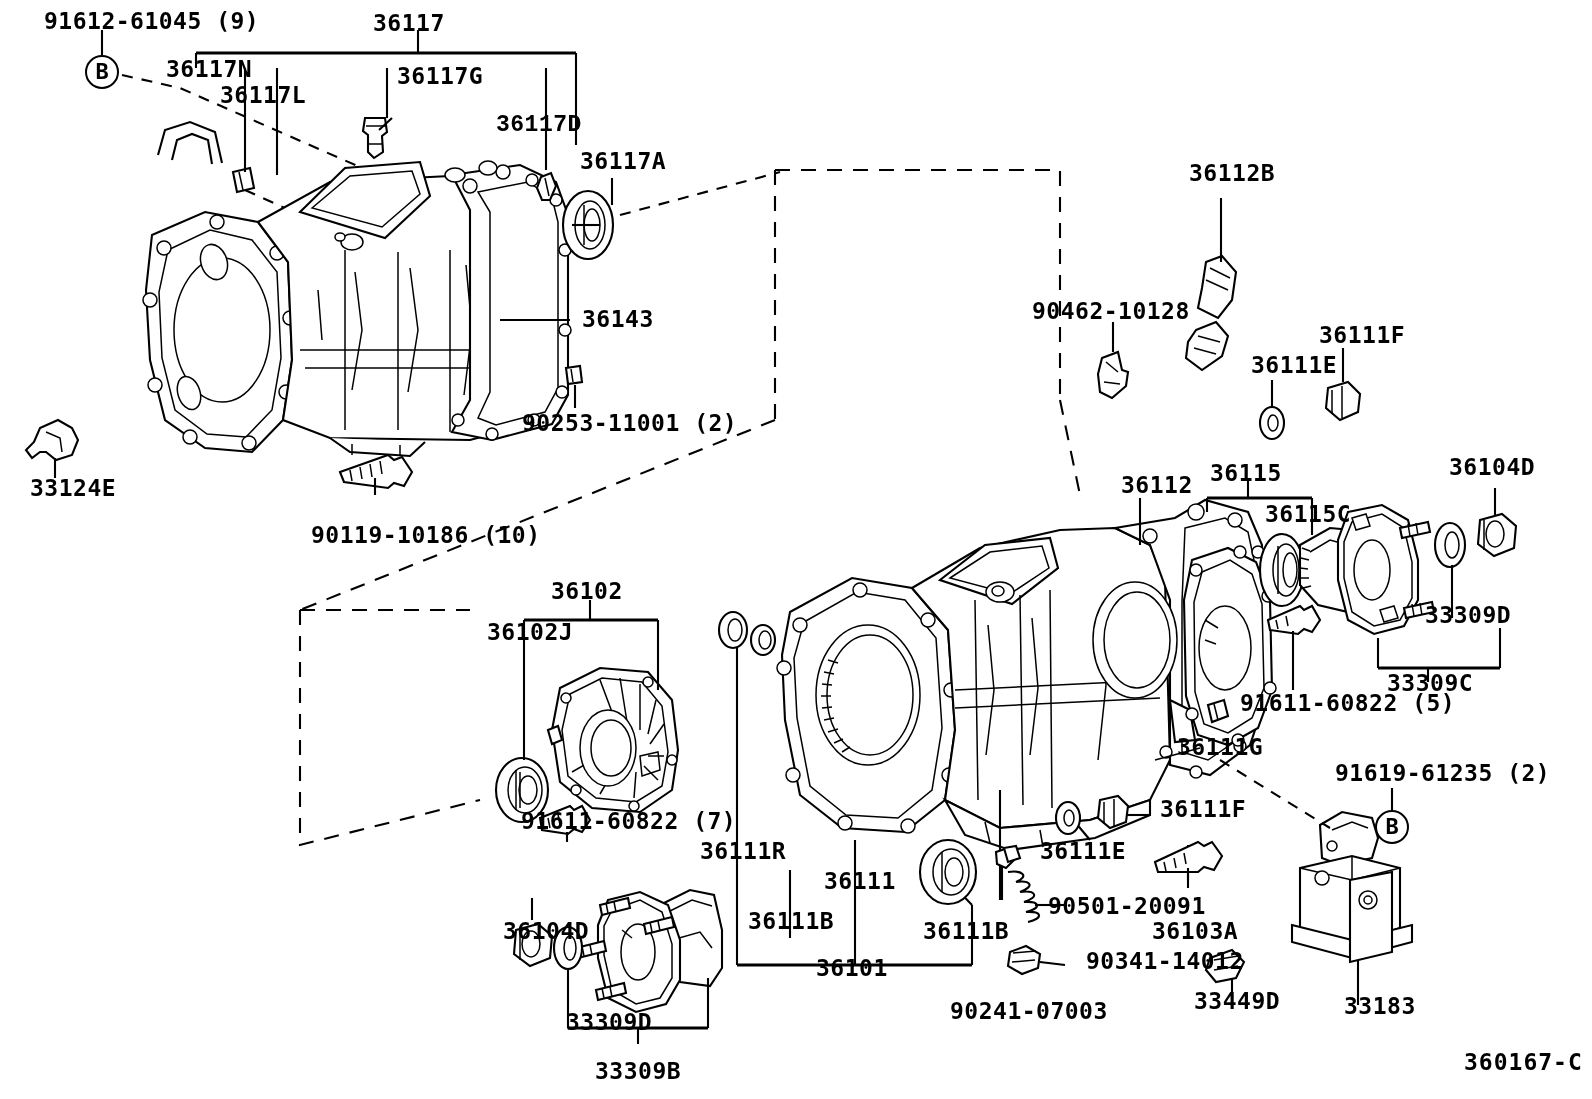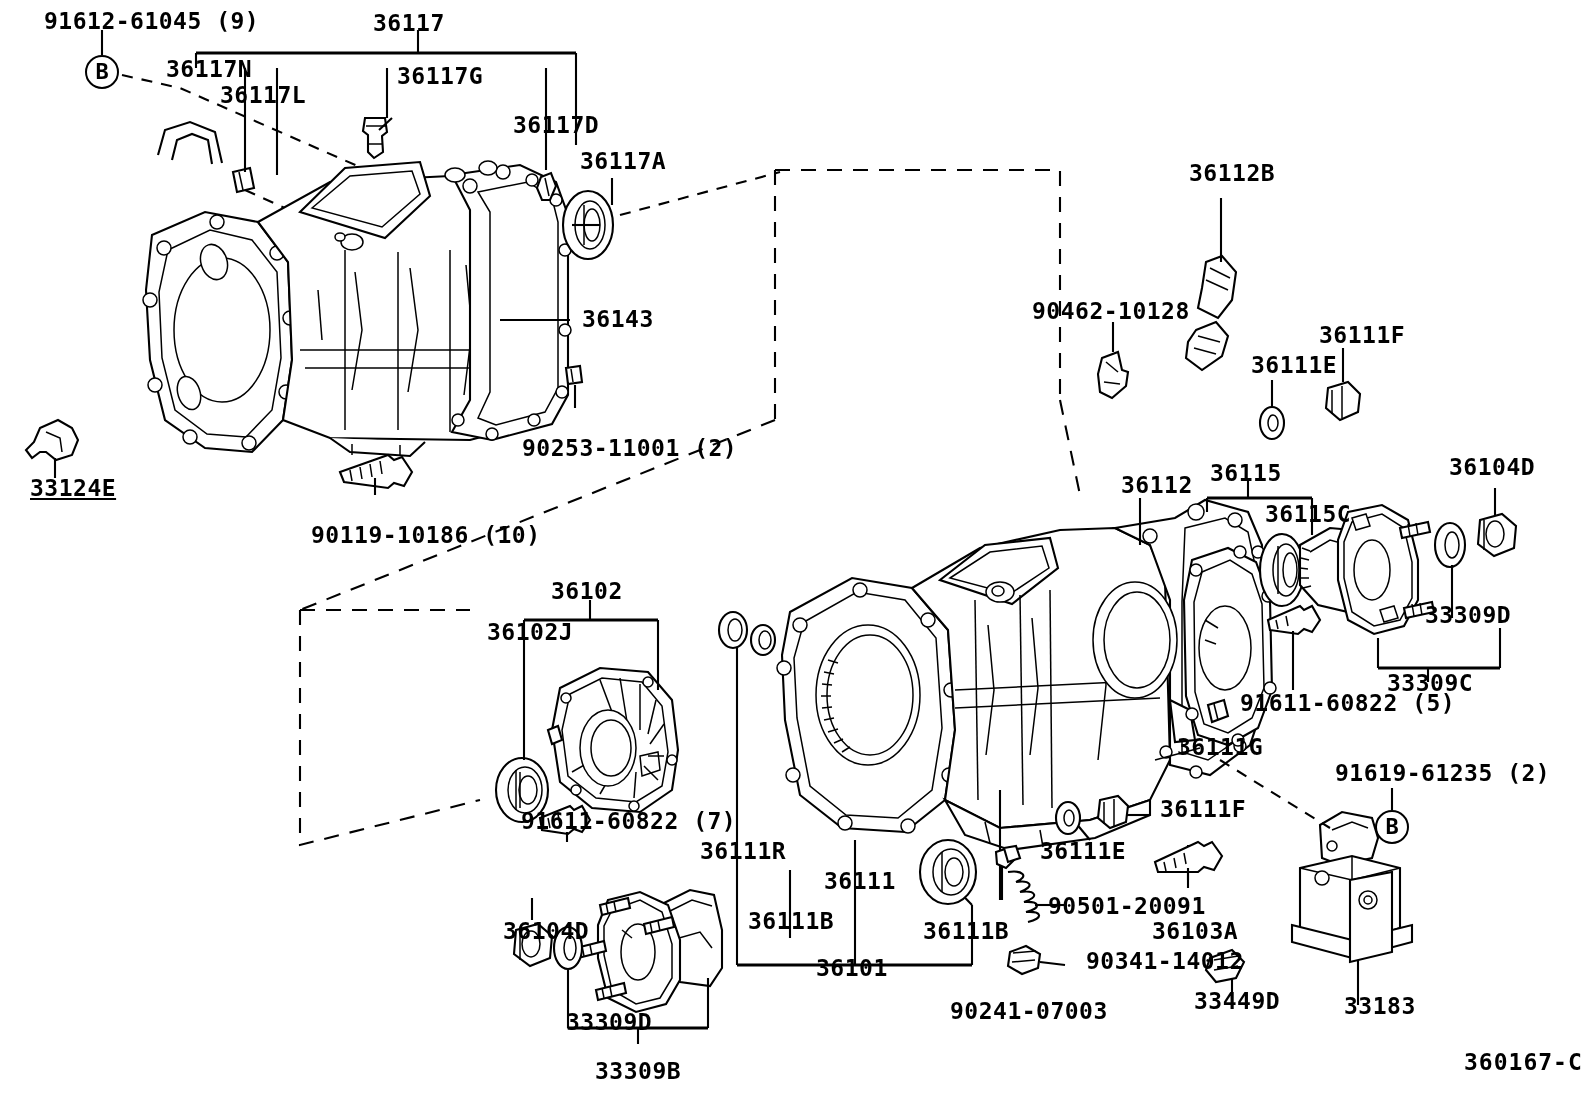--- a/index.html
+++ b/index.html
@@ -708,26 +708,26 @@
 
   </svg>
 
   <div class="lbl" style="left:44px; top:10px;">91612-61045 (9)</div>
   <div class="bubble" style="left:85px; top:55px;">B</div>
 
   <div class="lbl" style="left:373px; top:12px;">36117</div>
   <div class="lbl" style="left:166px; top:58px;">36117N</div>
   <div class="lbl" style="left:220px; top:84px;">36117L</div>
   <div class="lbl" style="left:397px; top:65px;text-align:right;">36117G</div>
-  <div class="lbl" style="left:513px; top:114px;">36117D</div>
+  <div class="lbl" style="left:496px; top:114px;font-family:Liberation Mono, monospace;">36117D</div>
   <div class="lbl" style="left:580px; top:150px;">36117A</div>
   <div class="lbl" style="left:582px; top:308px;">36143</div>
-  <div class="lbl" style="left:522px; top:412px;margin-top:25px;">90253-11001 (2)</div>
+  <div class="lbl" style="left:522px; top:412px;">90253-11001 (2)</div>
   <div class="lbl" style="left:311px; top:498px;margin-top:26px;">90119-10186 (10)</div>
-  <div class="lbl" style="left:30px; top:477px;text-decoration:underline;">33124E</div>
+  <div class="lbl" style="left:30px; top:477px;">33124E</div>
 
   <div class="lbl" style="left:1189px; top:162px;">36112B</div>
   <div class="lbl" style="left:1032px; top:300px;">90462-10128</div>
   <div class="lbl" style="left:1251px; top:354px;">36111E</div>
   <div class="lbl" style="left:1319px; top:324px;">36111F</div>
   <div class="lbl" style="left:1121px; top:474px;">36112</div>
   <div class="lbl" style="left:1210px; top:462px;">36115</div>
   <div class="lbl" style="left:1238px; top:503px;margin-left:27px;">36115C</div>
   <div class="lbl" style="left:1449px; top:456px;">36104D</div>
   <div class="lbl" style="left:1425px; top:604px;">33309D</div>

